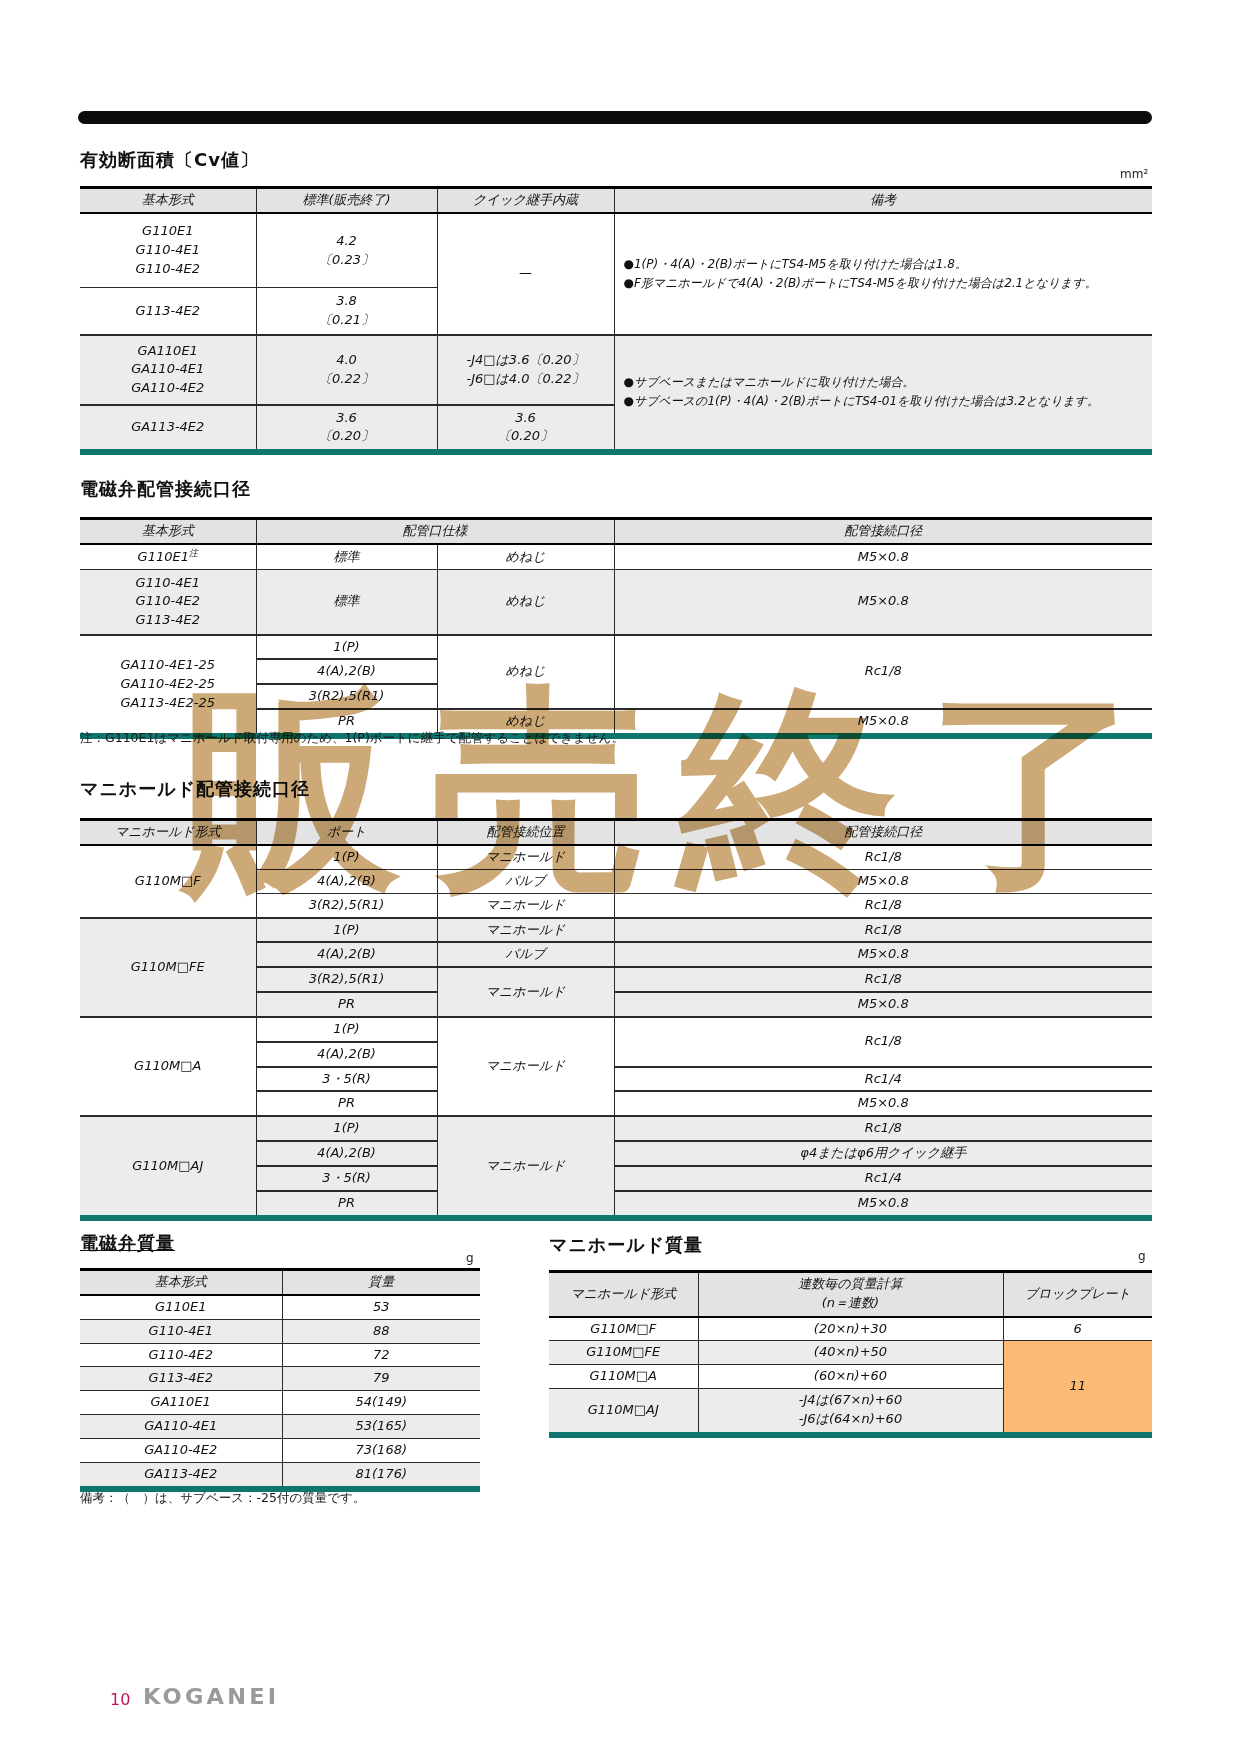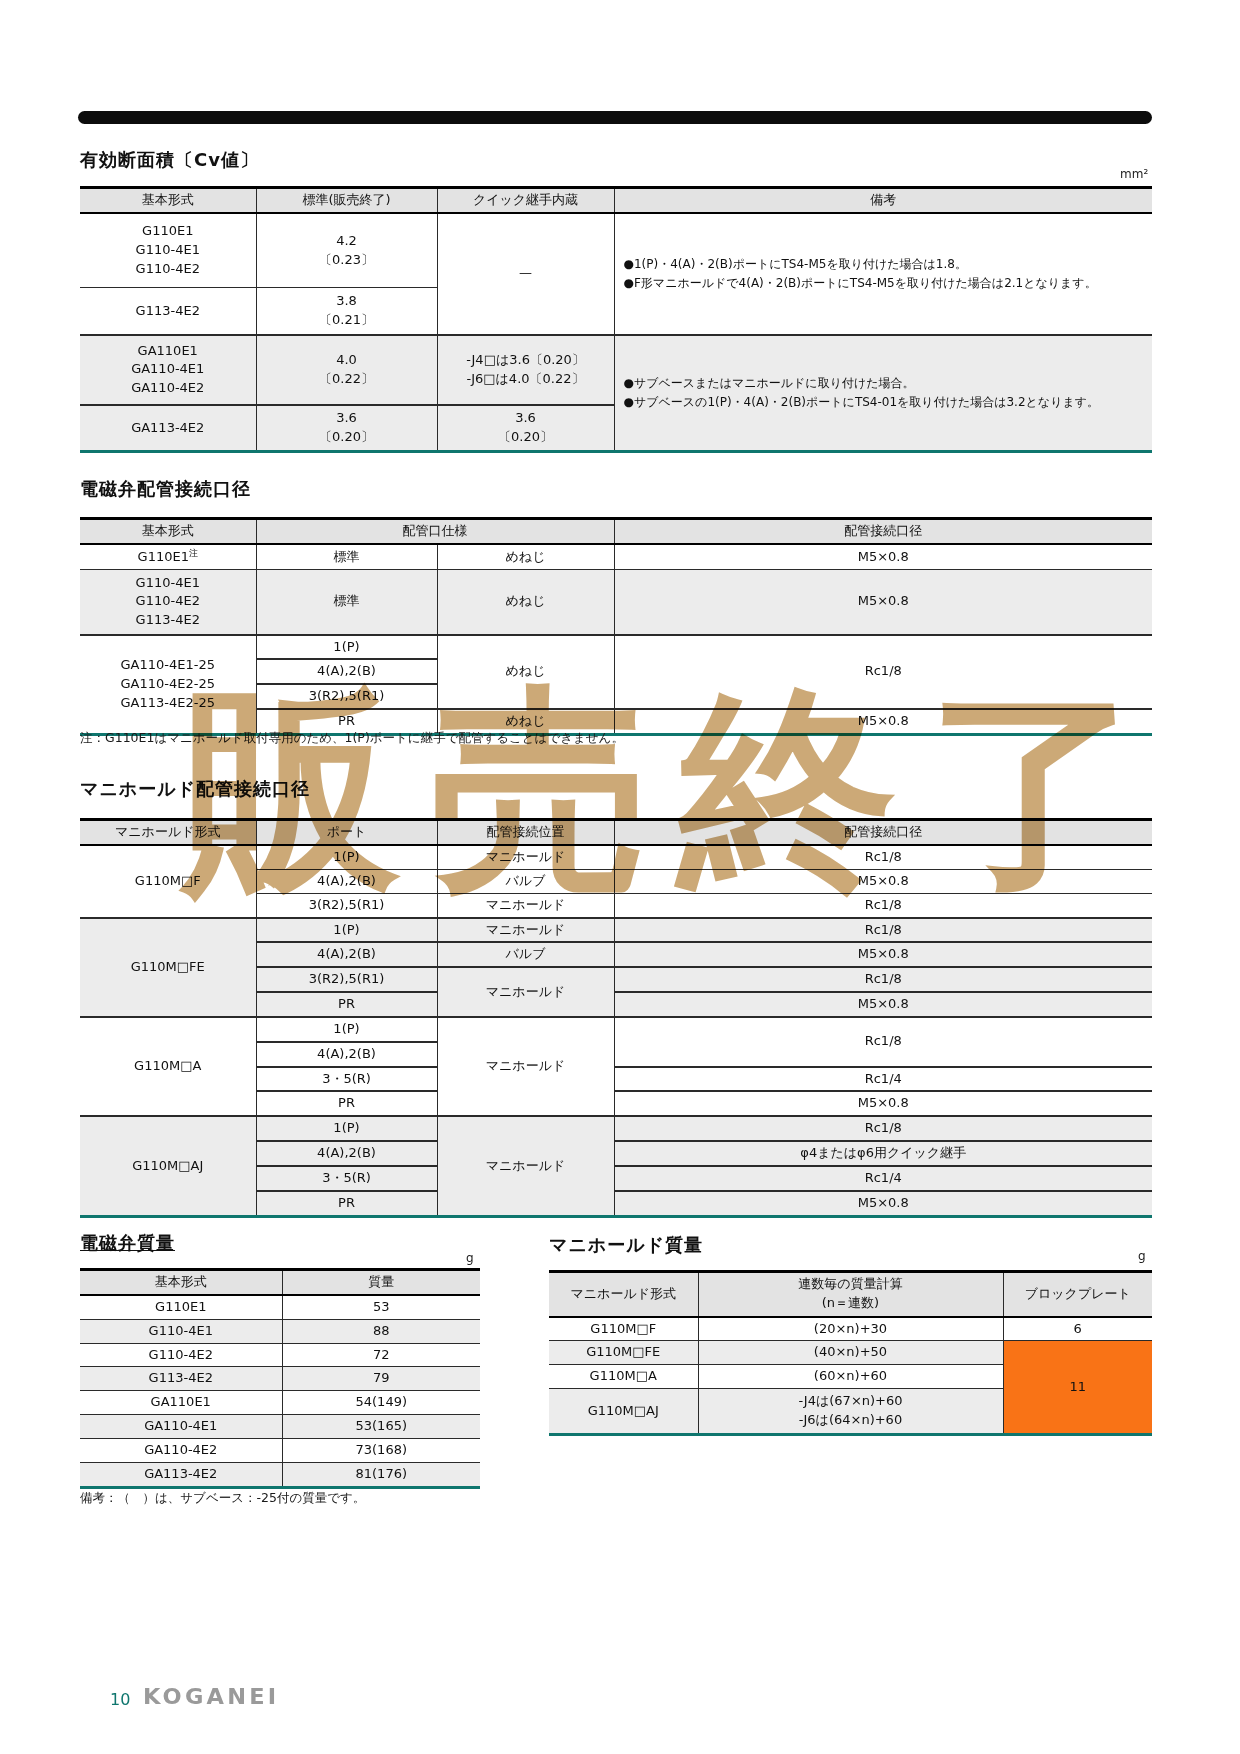--- a/index.html
+++ b/index.html
@@ -8,42 +8,42 @@
     font-family:"DejaVu Sans","Liberation Sans",sans-serif; color:#111;
     overflow:hidden;
   }
   .abs { position:absolute; }
   #header-bar { left:78px; top:111px; width:1074px; height:13px; background:#0c0c0c; border-radius:7px; }
   .sec-title { position:absolute; font-size:18px; font-weight:bold; letter-spacing:1px; white-space:nowrap; }
   .unit-label { position:absolute; font-size:12px; color:#222; }
   .footnote { position:absolute; font-size:12.5px; color:#1a1a1a; white-space:nowrap; }
 
   table.t { border-collapse:collapse; table-layout:fixed; position:absolute;
-            border-top:3px solid #000; border-bottom:3px solid #0f766e; }
+            border-top:3px solid #000; border-bottom:6px solid #0f766e;font-style:italic; }
   table.t th, table.t td {
     border:1px solid #2a2a2a; font-size:13px; text-align:center; vertical-align:middle;
     padding:2px 4px; font-weight:normal; line-height:1.45; overflow:hidden;
   }
   table.t thead th { background:#e3e3e3; border-bottom:2px solid #000; font-size:13px; }
   table.t .c1 { border-left:none; }
   table.t .cl { border-right:none; }
   .model { font-weight:bold; }
   .pre { white-space:pre-line; }
   .note { text-align:left !important; padding-left:9px !important; font-size:12px !important; line-height:1.6 !important; }
   tbody.shade td, tr.shade td { background:#ececec; }
   tbody.gtop td { border-top-width:2px; }
 
   #watermark {
     position:absolute; left:183px; top:672px; width:975px; height:238px;
     font-size:218px; line-height:238px; font-weight:bold; letter-spacing:30px;
     color:#a16207; opacity:0.55; mix-blend-mode:multiply; z-index:6;
     white-space:nowrap; pointer-events:none;
   }
 
-  #page-number { position:absolute; left:110px; top:1690px; font-size:16px; color:#0f766e; }
+  #page-number { position:absolute; left:110px; top:1690px; font-size:16px; color:#be185d; }
   #brand-logo  { position:absolute; left:143px; top:1685px; font-size:21px; font-weight:bold;
                  color:#9a9a9a; letter-spacing:3px; transform:scaleX(1.07); transform-origin:left center; }
 </style>
 </head>
 <body>
 
 <div id="page">
 
   <div id="header-bar" class="abs"></div>
 
@@ -332,21 +332,21 @@
     </thead>
     <tbody>
       <tr style="height:22px">
         <td class="c1 model">G110M□F</td>
         <td>(20×n)+30</td>
         <td class="cl">6</td>
       </tr>
       <tr class="shade" style="height:23px">
         <td class="c1 model">G110M□FE</td>
         <td>(40×n)+50</td>
-        <td rowspan="3" class="cl" style="background:#f97316">11</td>
+        <td rowspan="3" class="cl" style="background:#fdba74">11</td>
       </tr>
       <tr style="height:23px">
         <td class="c1 model">G110M□A</td>
         <td>(60×n)+60</td>
       </tr>
       <tr class="shade" style="height:46px">
         <td class="c1 model">G110M□AJ</td>
         <td class="pre">-J4は(67×n)+60
 -J6は(64×n)+60</td>
       </tr>

